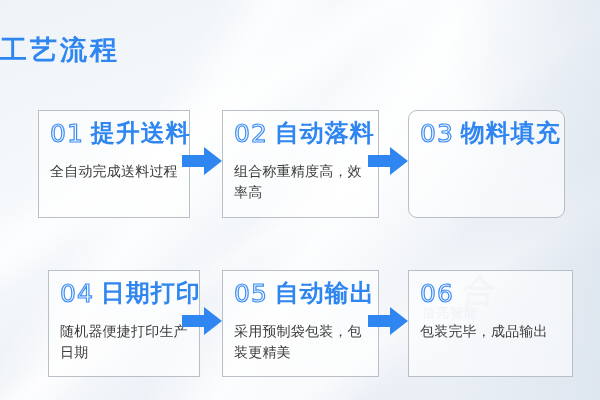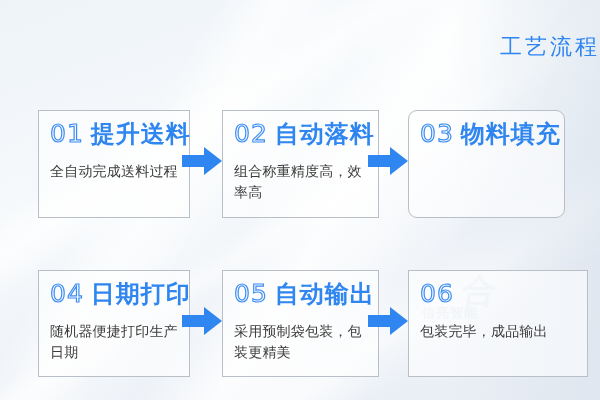--- a/index.html
+++ b/index.html
@@ -57,39 +57,39 @@
     right: 0; top: 0;
     width: 150px; height: 400px;
     background: linear-gradient(to left, rgba(214,224,235,0.55), rgba(214,224,235,0));
     pointer-events: none;
   }
 
   #title {
     position: absolute;
     left: 0; right: 0;
     top: 36px;
-    text-align: right;
-    font-size: 22px;
-    font-weight: 400;
+    text-align: left;
+    font-size: 27px;
+    font-weight: 700;
     letter-spacing: 3px;
     color: #2f86f0;
     line-height: 1;
     white-space: nowrap;
   }
 
   .card {
     position: absolute;
     box-sizing: border-box;
     background: rgba(255,255,255,0.58);
     border: 1px solid #b9bfc6;
     padding: 10px 11px 0 11px;
   }
   .card-head {
     display: flex;
-    align-items: center;
+    align-items: flex-start;
     white-space: nowrap;
     line-height: 1;
   }
   .card-num {
     font-family: "DejaVu Sans", "Liberation Sans", sans-serif;
     font-size: 25px;
     font-weight: 400;
     color: transparent;
     -webkit-text-stroke: 1.2px #3d8ef3;
     letter-spacing: 1px;
@@ -181,37 +181,37 @@
     <div class="card-desc">组合称重精度高，效率高</div>
   </div>
 
   <div class="card" style="left:408px; top:110px; width:157px; height:108px;border-radius:9px;">
     <div class="card-head">
       <span class="card-num">03</span>
       <span class="card-title">物料填充</span>
     </div>
   </div>
 
-  <div class="card" style="left:38px; top:270px; width:152px; height:107px;">
+  <div class="card" style="left:48px; top:270px; width:152px; height:107px;">
     <div class="card-head">
       <span class="card-num">04</span>
       <span class="card-title">日期打印</span>
     </div>
     <div class="card-desc">随机器便捷打印生产日期</div>
   </div>
 
   <div class="card" style="left:222px; top:270px; width:157px; height:107px;">
     <div class="card-head">
       <span class="card-num">05</span>
       <span class="card-title">自动输出</span>
     </div>
     <div class="card-desc">采用预制袋包装，包装更精美</div>
   </div>
 
-  <div class="card" style="left:408px; top:270px; width:180px; height:107px;">
+  <div class="card" style="left:408px; top:270px; width:165px; height:107px;">
     <div class="card-head">
       <span class="card-num">06</span>
     </div>
     <div class="card-desc">包装完毕，成品输出</div>
   </div>
 
   <div class="arrow" style="left:182px; top:146px;">
     <svg viewBox="0 0 40 30" xmlns="http://www.w3.org/2000/svg">
       <polygon points="0,9 22,9 22,1 40,15 22,29 22,21 0,21" fill="#2f86f0"></polygon>
     </svg>

